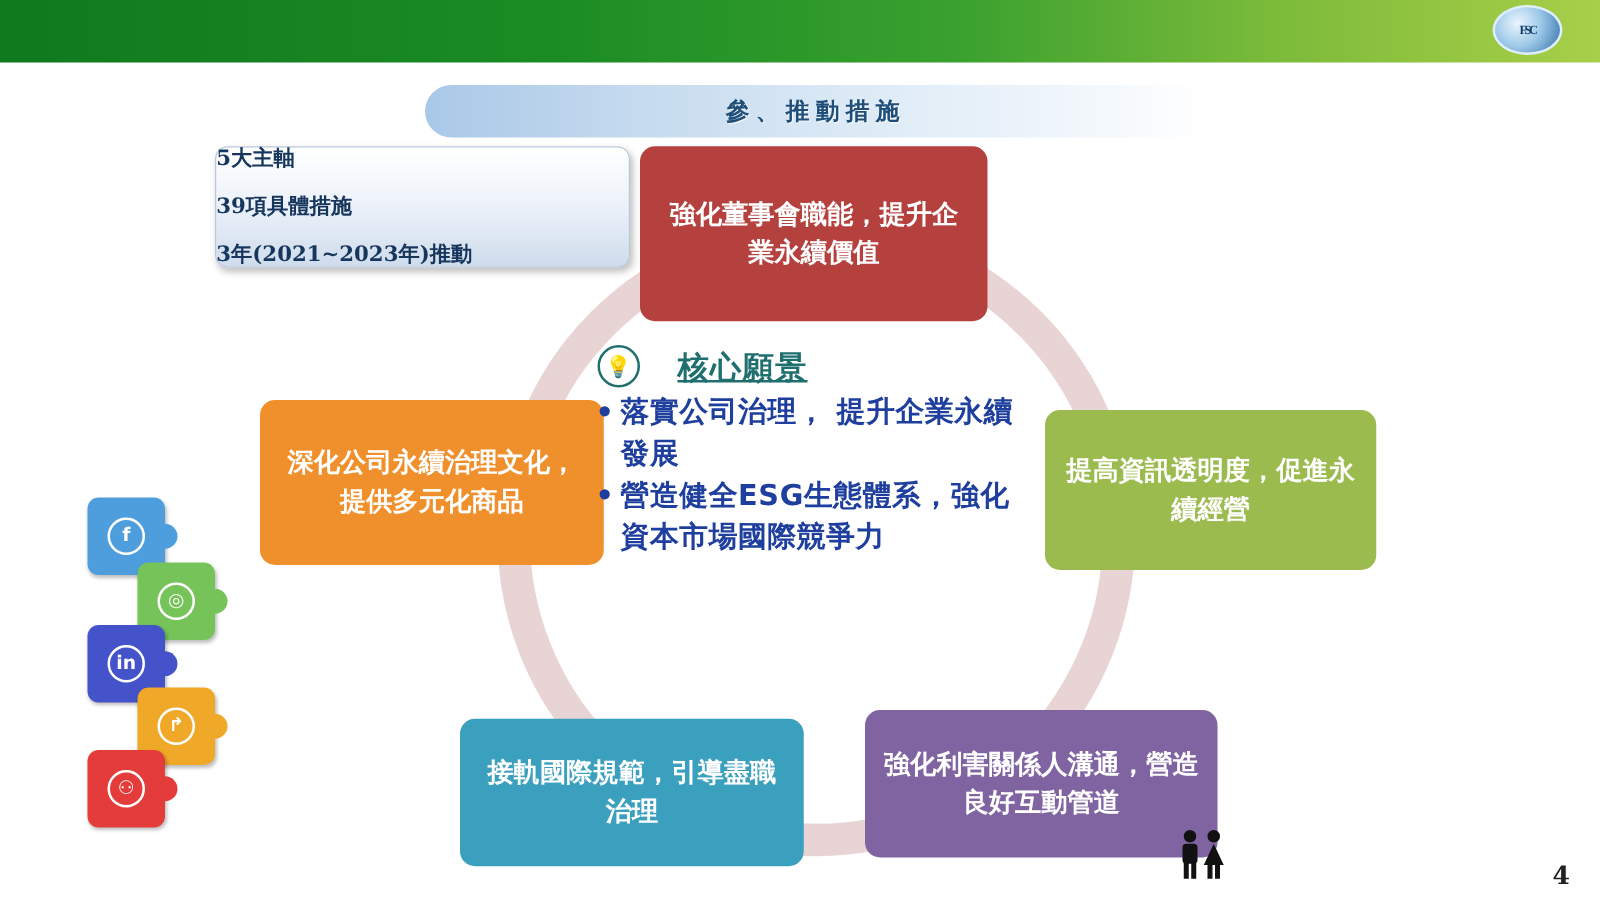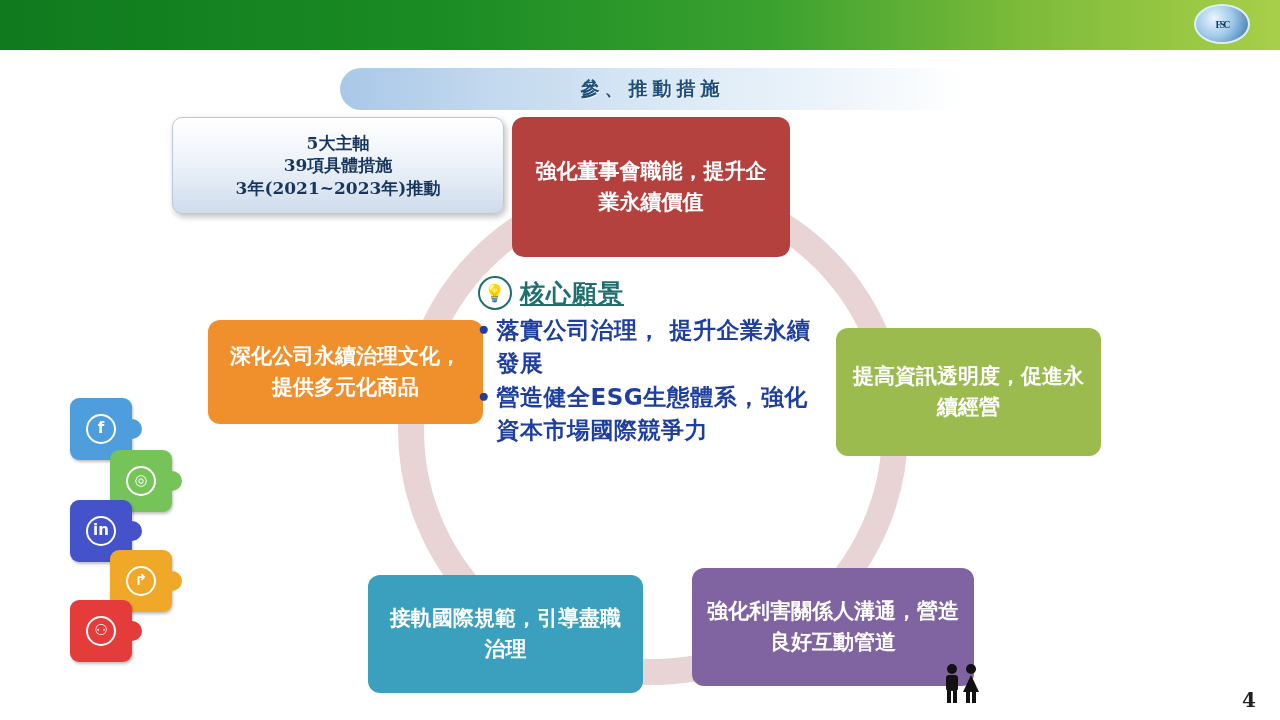--- a/index.html
+++ b/index.html
@@ -85,23 +85,23 @@
     left: 172px;
     top: 117px;
     width: 330px;
     height: 95px;
     border-radius: 10px;
     background: linear-gradient(180deg, #ffffff 0%, #eef3fa 45%, #cfdcec 100%);
     border: 1px solid #b9c8da;
     box-shadow: 2px 3px 6px rgba(0,0,0,0.25);
     display: flex;
     flex-direction: column;
-    align-items: center;
     justify-content: center;
     line-height: 1.32;
+    gap: 16px;
   }
   .axes-box div {
     font-family: "DejaVu Serif", serif;
     font-weight: bold;
     font-size: 17px;
     color: #17365d;
     white-space: nowrap;
   }
 
   
@@ -128,21 +128,21 @@
     color: #ffffff;
     font-weight: bold;
     font-size: 21px;
     line-height: 1.5;
     padding: 6px 14px;
     box-sizing: border-box;
     font-family: "DejaVu Sans", sans-serif;
   }
   .card-top     { left: 512px; top: 117px;  width: 278px; height: 140px; background: #b5413f; }
   .card-right   { left: 836px; top: 328px;  width: 265px; height: 128px; background: #9bbb4f; }
-  .card-left    { left: 208px; top: 320px;  width: 275px; height: 104px; background: #f0902c; }
+  .card-left    { left: 208px; top: 320px;  width: 275px; height: 132px; background: #f0902c; }
   .card-bottom-left  { left: 368px; top: 575px; width: 275px; height: 118px; background: #3aa0bd; }
   .card-bottom-right { left: 652px; top: 568px; width: 282px; height: 118px; background: #8064a2; margin-left: 40px; }
 
   
   .core-vision {
     position: absolute;
     left: 478px;
     top: 276px;
     width: 352px;
   }
@@ -162,20 +162,21 @@
     font-size: 17px;
     line-height: 1;
   }
   .core-vision-title {
     font-family: "DejaVu Sans", sans-serif;
     font-weight: bold;
     font-size: 25px;
     color: #1f6f6f;
     text-decoration: underline;
     letter-spacing: 1px;
+    margin-left: 22px;
   }
   .vision-list {
     margin: 4px 0 0 0;
     padding: 0;
     list-style: none;
   }
   .vision-list li {
     display: flex;
     align-items: flex-start;
     margin-bottom: 2px;

